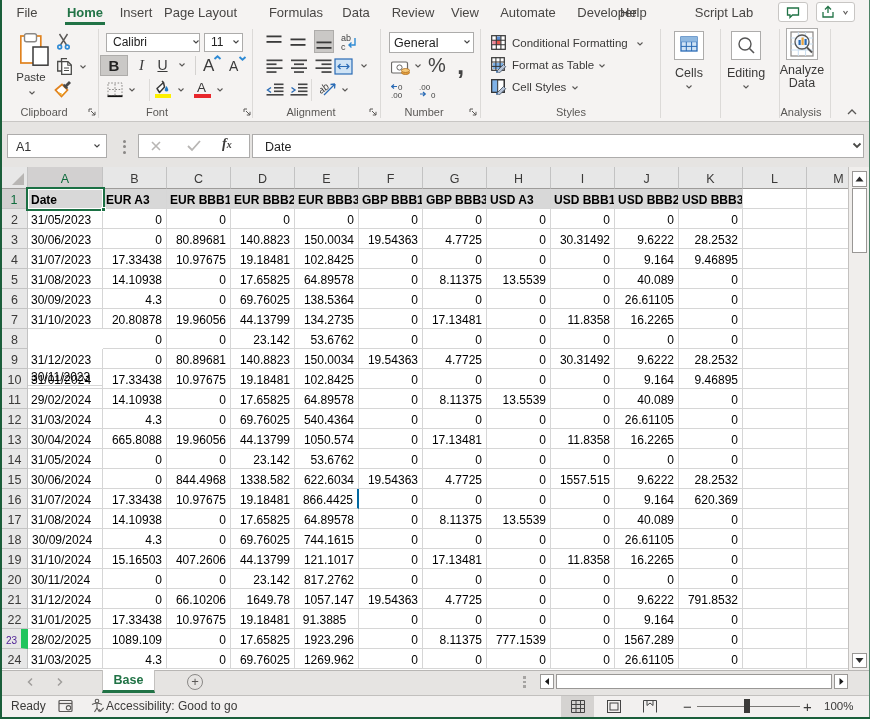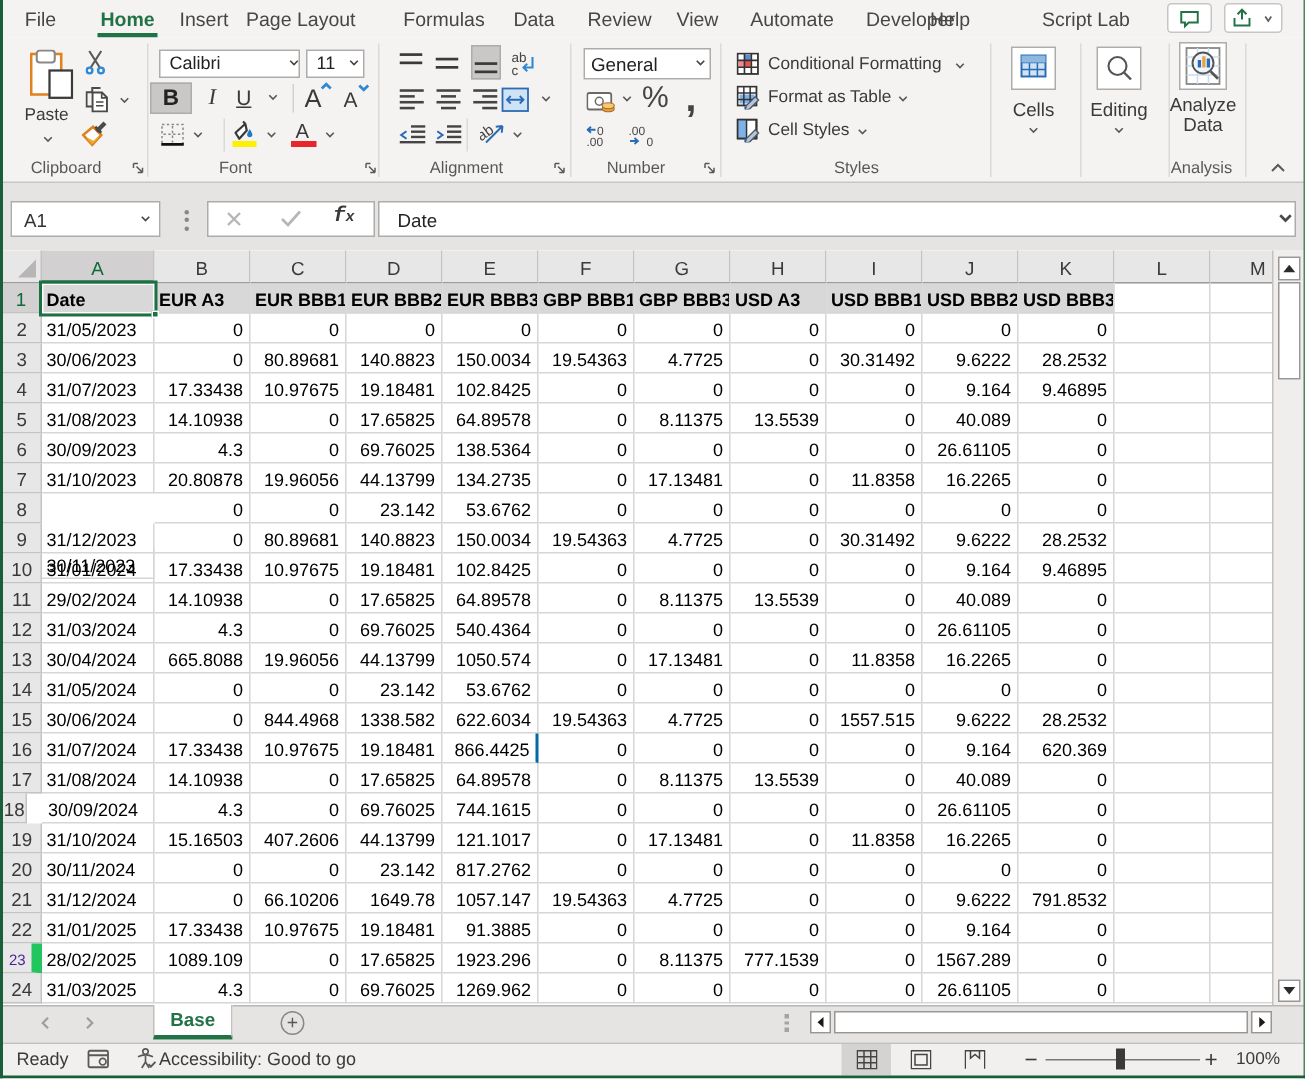--- a/index.html
+++ b/index.html
@@ -405,21 +405,21 @@
 <div class="abs" style="left:149px;top:138px">
     <svg width="14" height="15" viewBox="0 0 14 15">
       <path d="M3 4 L11 12 M11 4 L3 12" stroke="#b8b6b4" stroke-width="1.6"></path>
     </svg>
   </div>
 <div class="abs" style="left:186px;top:138px">
     <svg width="16" height="15" viewBox="0 0 16 15">
       <path d="M2 8 L6 12 L14 3" stroke="#b8b6b4" stroke-width="1.8" fill="none"></path>
     </svg>
   </div>
-<div class="abs" style="left:222px;top:136px;font-size:14px;font-style:italic;font-weight:bold;color:#3b3a39;font-family:Liberation Mono, monospace">f<span style="font-size:10px">x</span></div>
+<div class="abs" style="left:222px;top:136px;font-size:14px;font-style:italic;font-weight:bold;color:#3b3a39;font-family:Liberation Serif, serif">f<span style="font-size:10px">x</span></div>
 <div class="abs" style="left:252px;top:134px;width:612px;height:24px;background:#fff;border:1px solid #adacab;font-size:12.5px;line-height:24px;padding-left:12px;color:#222">Date</div>
 <div class="abs" style="left:852px;top:142px">
     <svg width="10" height="8" viewBox="0 0 10 8">
       <path d="M1.5 1.5 L5 5 L8.5 1.5" stroke="#4a4a48" stroke-width="1.8" fill="none"></path>
     </svg>
   </div>
 <div class="abs" style="left:0;top:167px;width:870px;height:503px;background:#fff"></div>
 <div class="abs" style="left:848px;top:167px;width:22px;height:503px;background:#f0eeec;border-left:1px solid #c3c1bf;z-index:3"></div>
 <div class="abs" style="left:2px;top:167px;width:26px;height:22px;background:#e7e7e7;border-right:1px solid #c3c3c3;border-bottom:1px solid #9e9c9a"></div>
 <div class="abs" style="left:12px;top:173px;width:0;height:0;border-left:12px solid transparent;border-bottom:12px solid #b8b6b4"></div>
@@ -446,21 +446,21 @@
 <div class="abs" style="left:2px;top:329px;width:26px;height:20px;background:#e7e7e7;border-right:1px solid #c3c3c3;border-bottom:1px solid #c3c3c3;text-align:center;font-size:12.5px;line-height:23px;color:#3b3a39">8</div>
 <div class="abs" style="left:2px;top:349px;width:26px;height:20px;background:#e7e7e7;border-right:1px solid #c3c3c3;border-bottom:1px solid #c3c3c3;text-align:center;font-size:12.5px;line-height:23px;color:#3b3a39">9</div>
 <div class="abs" style="left:2px;top:369px;width:26px;height:20px;background:#e7e7e7;border-right:1px solid #c3c3c3;border-bottom:1px solid #c3c3c3;text-align:center;font-size:12.5px;line-height:23px;color:#3b3a39">10</div>
 <div class="abs" style="left:2px;top:389px;width:26px;height:20px;background:#e7e7e7;border-right:1px solid #c3c3c3;border-bottom:1px solid #c3c3c3;text-align:center;font-size:12.5px;line-height:23px;color:#3b3a39">11</div>
 <div class="abs" style="left:2px;top:409px;width:26px;height:20px;background:#e7e7e7;border-right:1px solid #c3c3c3;border-bottom:1px solid #c3c3c3;text-align:center;font-size:12.5px;line-height:23px;color:#3b3a39">12</div>
 <div class="abs" style="left:2px;top:429px;width:26px;height:20px;background:#e7e7e7;border-right:1px solid #c3c3c3;border-bottom:1px solid #c3c3c3;text-align:center;font-size:12.5px;line-height:23px;color:#3b3a39">13</div>
 <div class="abs" style="left:2px;top:449px;width:26px;height:20px;background:#e7e7e7;border-right:1px solid #c3c3c3;border-bottom:1px solid #c3c3c3;text-align:center;font-size:12.5px;line-height:23px;color:#3b3a39">14</div>
 <div class="abs" style="left:2px;top:469px;width:26px;height:20px;background:#e7e7e7;border-right:1px solid #c3c3c3;border-bottom:1px solid #c3c3c3;text-align:center;font-size:12.5px;line-height:23px;color:#3b3a39">15</div>
 <div class="abs" style="left:2px;top:489px;width:26px;height:20px;background:#e7e7e7;border-right:1px solid #c3c3c3;border-bottom:1px solid #c3c3c3;text-align:center;font-size:12.5px;line-height:23px;color:#3b3a39">16</div>
 <div class="abs" style="left:2px;top:509px;width:26px;height:20px;background:#e7e7e7;border-right:1px solid #c3c3c3;border-bottom:1px solid #c3c3c3;text-align:center;font-size:12.5px;line-height:23px;color:#3b3a39">17</div>
-<div class="abs" style="left:2px;top:529px;width:16px;height:20px;background:#e7e7e7;border-right:1px solid #c3c3c3;border-bottom:1px solid #c3c3c3;text-align:center;font-size:12.5px;line-height:23px;color:#3b3a39">18</div>
+<div class="abs" style="left:2px;top:529px;width:26px;height:20px;background:#e7e7e7;border-right:1px solid #c3c3c3;border-bottom:1px solid #c3c3c3;text-align:center;font-size:12.5px;line-height:23px;color:#3b3a39">18</div>
 <div class="abs" style="left:2px;top:549px;width:26px;height:20px;background:#e7e7e7;border-right:1px solid #c3c3c3;border-bottom:1px solid #c3c3c3;text-align:center;font-size:12.5px;line-height:23px;color:#3b3a39">19</div>
 <div class="abs" style="left:2px;top:569px;width:26px;height:20px;background:#e7e7e7;border-right:1px solid #c3c3c3;border-bottom:1px solid #c3c3c3;text-align:center;font-size:12.5px;line-height:23px;color:#3b3a39">20</div>
 <div class="abs" style="left:2px;top:589px;width:26px;height:20px;background:#e7e7e7;border-right:1px solid #c3c3c3;border-bottom:1px solid #c3c3c3;text-align:center;font-size:12.5px;line-height:23px;color:#3b3a39">21</div>
 <div class="abs" style="left:2px;top:609px;width:26px;height:20px;background:#e7e7e7;border-right:1px solid #c3c3c3;border-bottom:1px solid #c3c3c3;text-align:center;font-size:12.5px;line-height:23px;color:#3b3a39">22</div>
 <div class="abs" style="left:2px;top:629px;width:26px;height:20px;background:#e7e7e7;border-right:7px solid #22c55e;border-bottom:1px solid #c3c3c3;text-align:center;font-size:10px;line-height:23px;color:#4c1d95">23</div>
 <div class="abs" style="left:2px;top:649px;width:26px;height:20px;background:#e7e7e7;border-right:1px solid #c3c3c3;border-bottom:1px solid #c3c3c3;text-align:center;font-size:12.5px;line-height:23px;color:#3b3a39">24</div>
 <div style="position:absolute;left:28px;top:189px;width:75px;height:20px;border-right:1px solid #d6d6d6;border-bottom:1px solid #d6d6d6;font-size:12px;line-height:23px;color:#000;white-space:nowrap;overflow:hidden;background:#d8d8d8;font-weight:bold;text-align:left;padding-left:3px;">Date</div>
 <div style="position:absolute;left:103px;top:189px;width:64px;height:20px;border-right:1px solid #d6d6d6;border-bottom:1px solid #d6d6d6;font-size:12px;line-height:23px;color:#000;white-space:nowrap;overflow:hidden;background:#d8d8d8;font-weight:bold;text-align:left;padding-left:3px;">EUR A3</div>
 <div style="position:absolute;left:167px;top:189px;width:64px;height:20px;border-right:1px solid #d6d6d6;border-bottom:1px solid #d6d6d6;font-size:12px;line-height:23px;color:#000;white-space:nowrap;overflow:hidden;background:#d8d8d8;font-weight:bold;text-align:left;padding-left:3px;">EUR BBB1</div>
 <div style="position:absolute;left:231px;top:189px;width:64px;height:20px;border-right:1px solid #d6d6d6;border-bottom:1px solid #d6d6d6;font-size:12px;line-height:23px;color:#000;white-space:nowrap;overflow:hidden;background:#d8d8d8;font-weight:bold;text-align:left;padding-left:3px;">EUR BBB2</div>
@@ -730,21 +730,21 @@
 <div style="position:absolute;left:487px;top:589px;width:64px;height:20px;border-right:1px solid #d6d6d6;border-bottom:1px solid #d6d6d6;font-size:12px;line-height:23px;color:#000;white-space:nowrap;overflow:hidden;text-align:right;padding-right:4px;">0</div>
 <div style="position:absolute;left:551px;top:589px;width:64px;height:20px;border-right:1px solid #d6d6d6;border-bottom:1px solid #d6d6d6;font-size:12px;line-height:23px;color:#000;white-space:nowrap;overflow:hidden;text-align:right;padding-right:4px;">0</div>
 <div style="position:absolute;left:615px;top:589px;width:64px;height:20px;border-right:1px solid #d6d6d6;border-bottom:1px solid #d6d6d6;font-size:12px;line-height:23px;color:#000;white-space:nowrap;overflow:hidden;text-align:right;padding-right:4px;">9.6222</div>
 <div style="position:absolute;left:679px;top:589px;width:64px;height:20px;border-right:1px solid #d6d6d6;border-bottom:1px solid #d6d6d6;font-size:12px;line-height:23px;color:#000;white-space:nowrap;overflow:hidden;text-align:right;padding-right:4px;">791.8532</div>
 <div style="position:absolute;left:743px;top:589px;width:64px;height:20px;border-right:1px solid #d6d6d6;border-bottom:1px solid #d6d6d6;font-size:12px;line-height:23px;color:#000;white-space:nowrap;overflow:hidden;text-align:left;padding-left:3px;"></div>
 <div style="position:absolute;left:807px;top:589px;width:64px;height:20px;border-right:1px solid #d6d6d6;border-bottom:1px solid #d6d6d6;font-size:12px;line-height:23px;color:#000;white-space:nowrap;overflow:hidden;text-align:left;padding-left:3px;"></div>
 <div style="position:absolute;left:28px;top:609px;width:75px;height:20px;border-right:1px solid #d6d6d6;border-bottom:1px solid #d6d6d6;font-size:12px;line-height:23px;color:#000;white-space:nowrap;overflow:hidden;text-align:left;padding-left:3px;">31/01/2025</div>
 <div style="position:absolute;left:103px;top:609px;width:64px;height:20px;border-right:1px solid #d6d6d6;border-bottom:1px solid #d6d6d6;font-size:12px;line-height:23px;color:#000;white-space:nowrap;overflow:hidden;text-align:right;padding-right:4px;">17.33438</div>
 <div style="position:absolute;left:167px;top:609px;width:64px;height:20px;border-right:1px solid #d6d6d6;border-bottom:1px solid #d6d6d6;font-size:12px;line-height:23px;color:#000;white-space:nowrap;overflow:hidden;text-align:right;padding-right:4px;">10.97675</div>
 <div style="position:absolute;left:231px;top:609px;width:64px;height:20px;border-right:1px solid #d6d6d6;border-bottom:1px solid #d6d6d6;font-size:12px;line-height:23px;color:#000;white-space:nowrap;overflow:hidden;text-align:right;padding-right:4px;">19.18481</div>
-<div style="position:absolute;left:295px;top:609px;width:64px;height:20px;border-right:1px solid #d6d6d6;border-bottom:1px solid #d6d6d6;font-size:12px;line-height:23px;color:#000;white-space:nowrap;overflow:hidden;text-align:right;padding-right:4px;">91.3885</div>
+<div style="position:absolute;left:295px;top:609px;width:64px;height:20px;border-right:1px solid #d6d6d6;border-bottom:1px solid #d6d6d6;font-size:12px;line-height:23px;color:#000;white-space:nowrap;overflow:hidden;text-align:center;padding-right:4px;">91.3885</div>
 <div style="position:absolute;left:359px;top:609px;width:64px;height:20px;border-right:1px solid #d6d6d6;border-bottom:1px solid #d6d6d6;font-size:12px;line-height:23px;color:#000;white-space:nowrap;overflow:hidden;text-align:right;padding-right:4px;">0</div>
 <div style="position:absolute;left:423px;top:609px;width:64px;height:20px;border-right:1px solid #d6d6d6;border-bottom:1px solid #d6d6d6;font-size:12px;line-height:23px;color:#000;white-space:nowrap;overflow:hidden;text-align:right;padding-right:4px;">0</div>
 <div style="position:absolute;left:487px;top:609px;width:64px;height:20px;border-right:1px solid #d6d6d6;border-bottom:1px solid #d6d6d6;font-size:12px;line-height:23px;color:#000;white-space:nowrap;overflow:hidden;text-align:right;padding-right:4px;">0</div>
 <div style="position:absolute;left:551px;top:609px;width:64px;height:20px;border-right:1px solid #d6d6d6;border-bottom:1px solid #d6d6d6;font-size:12px;line-height:23px;color:#000;white-space:nowrap;overflow:hidden;text-align:right;padding-right:4px;">0</div>
 <div style="position:absolute;left:615px;top:609px;width:64px;height:20px;border-right:1px solid #d6d6d6;border-bottom:1px solid #d6d6d6;font-size:12px;line-height:23px;color:#000;white-space:nowrap;overflow:hidden;text-align:right;padding-right:4px;">9.164</div>
 <div style="position:absolute;left:679px;top:609px;width:64px;height:20px;border-right:1px solid #d6d6d6;border-bottom:1px solid #d6d6d6;font-size:12px;line-height:23px;color:#000;white-space:nowrap;overflow:hidden;text-align:right;padding-right:4px;">0</div>
 <div style="position:absolute;left:743px;top:609px;width:64px;height:20px;border-right:1px solid #d6d6d6;border-bottom:1px solid #d6d6d6;font-size:12px;line-height:23px;color:#000;white-space:nowrap;overflow:hidden;text-align:left;padding-left:3px;"></div>
 <div style="position:absolute;left:807px;top:609px;width:64px;height:20px;border-right:1px solid #d6d6d6;border-bottom:1px solid #d6d6d6;font-size:12px;line-height:23px;color:#000;white-space:nowrap;overflow:hidden;text-align:left;padding-left:3px;"></div>
 <div style="position:absolute;left:28px;top:629px;width:75px;height:20px;border-right:1px solid #d6d6d6;border-bottom:1px solid #d6d6d6;font-size:12px;line-height:23px;color:#000;white-space:nowrap;overflow:hidden;text-align:left;padding-left:3px;">28/02/2025</div>
 <div style="position:absolute;left:103px;top:629px;width:64px;height:20px;border-right:1px solid #d6d6d6;border-bottom:1px solid #d6d6d6;font-size:12px;line-height:23px;color:#000;white-space:nowrap;overflow:hidden;text-align:right;padding-right:4px;">1089.109</div>

